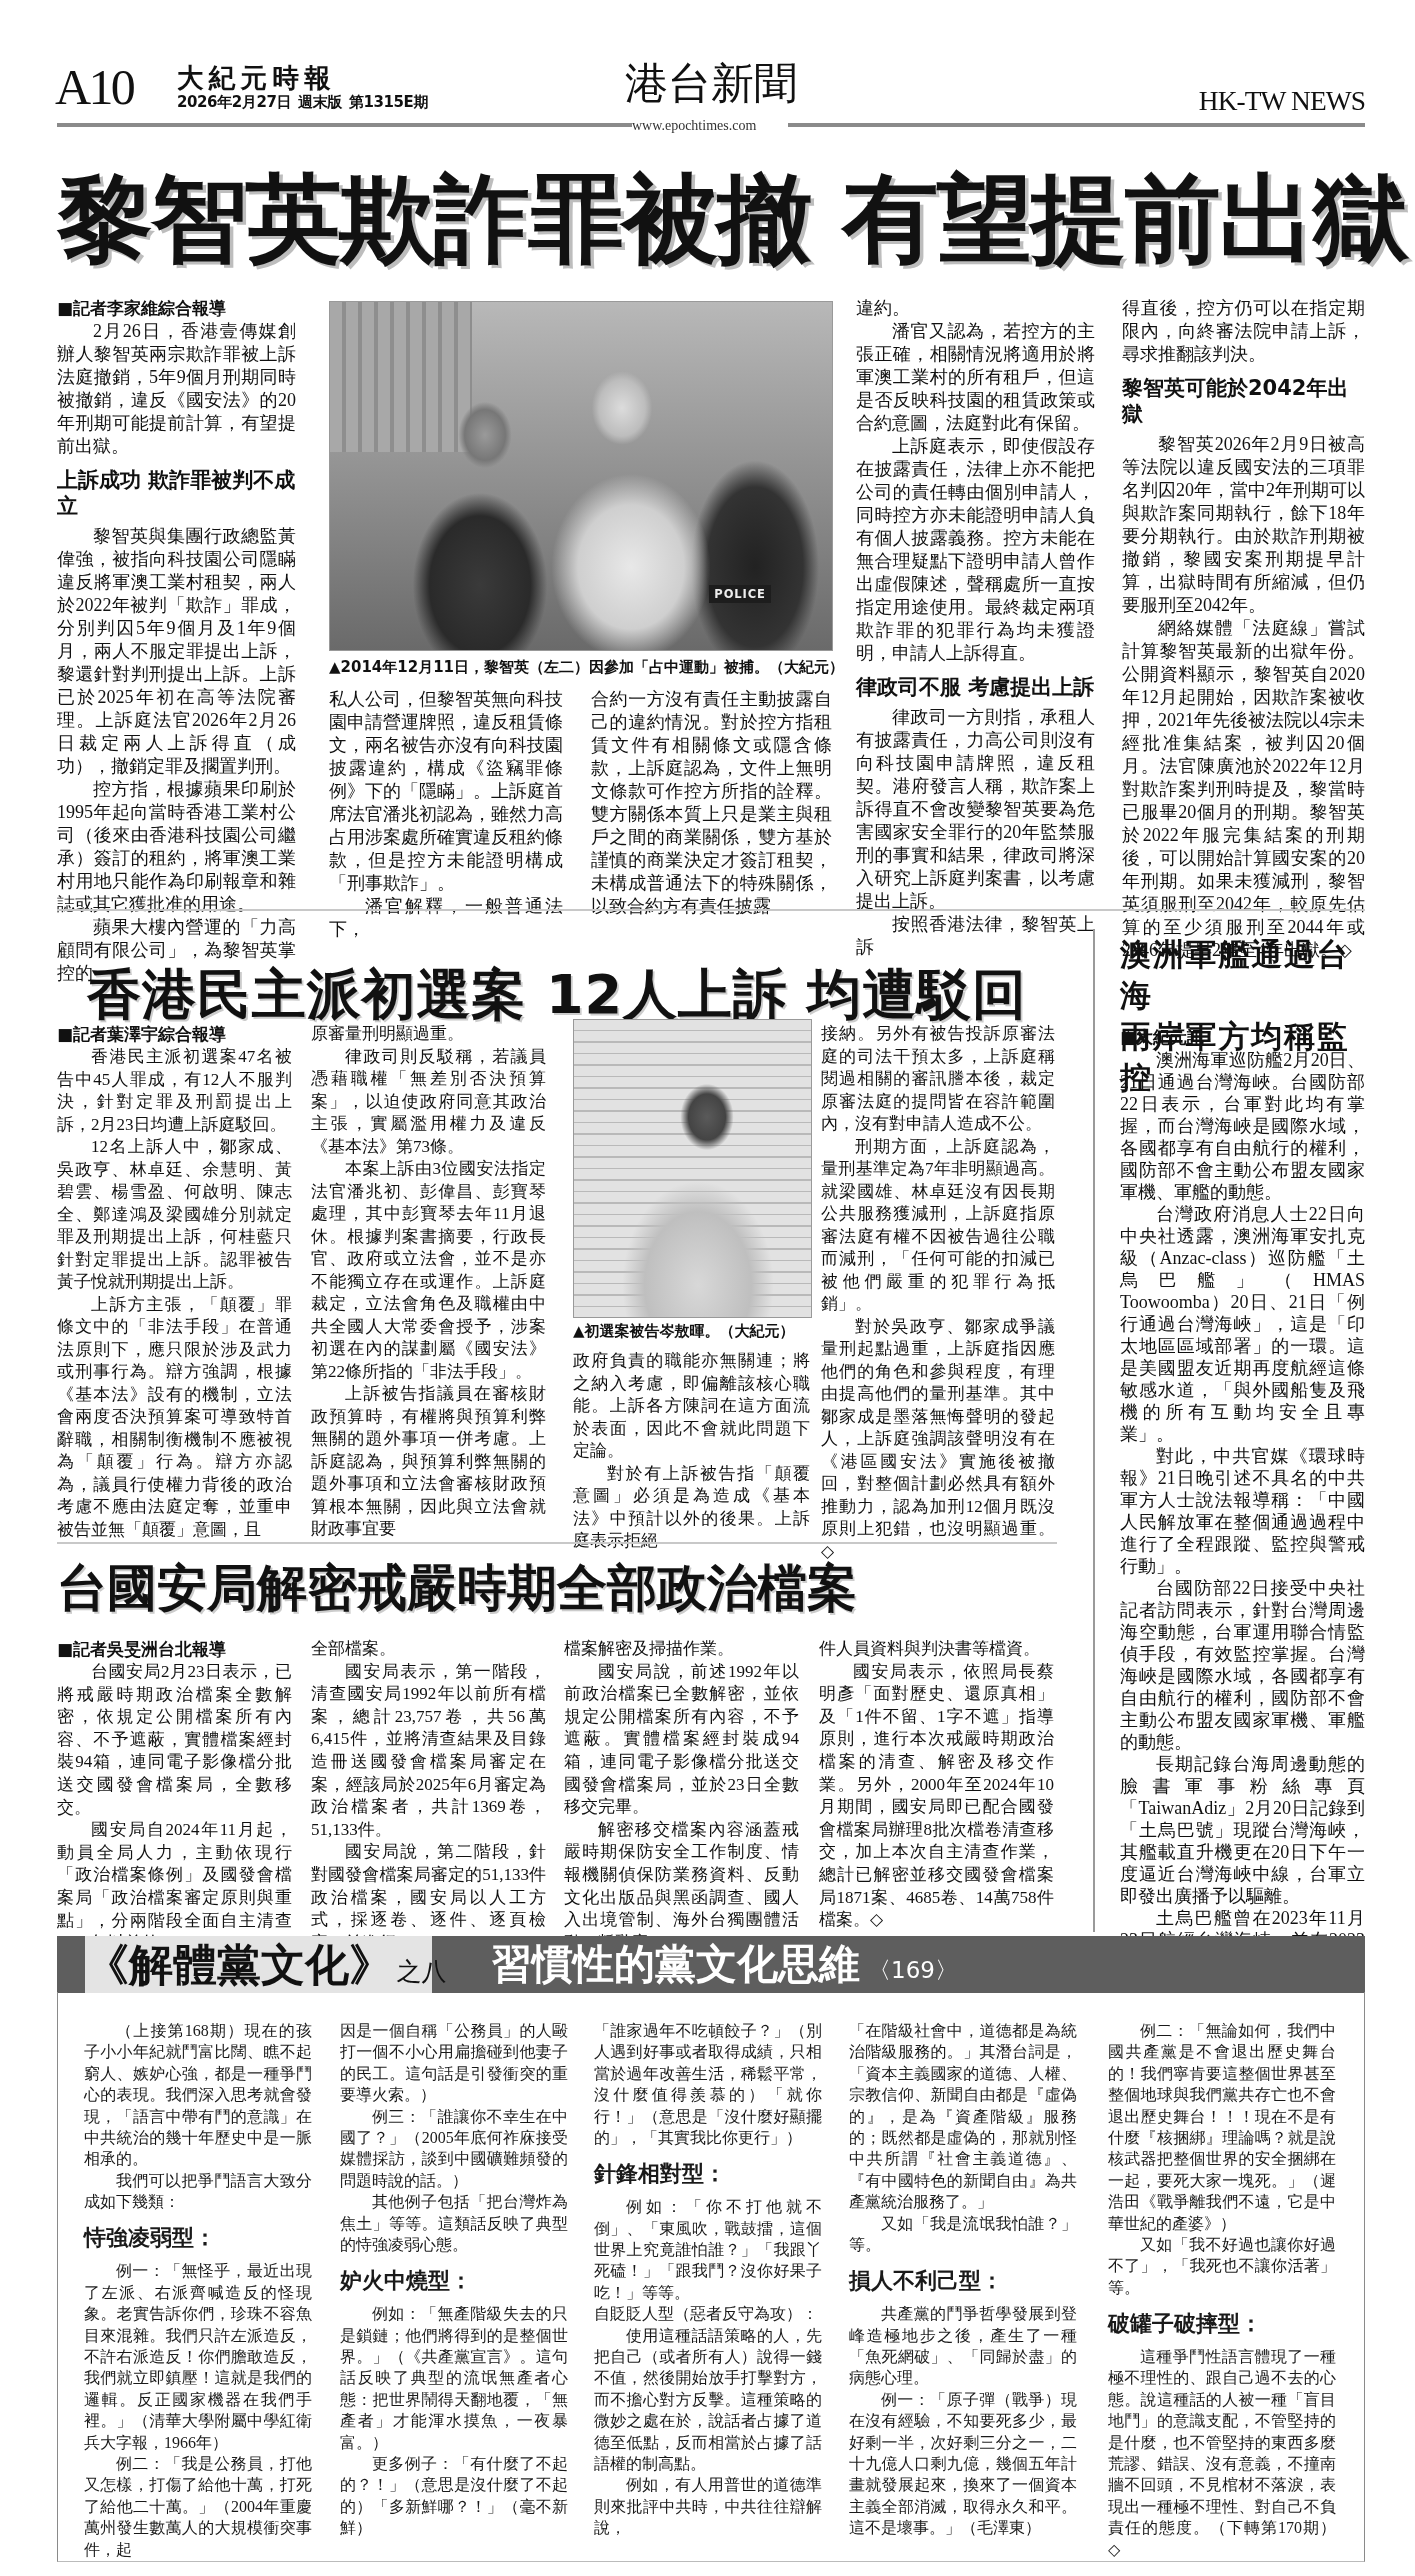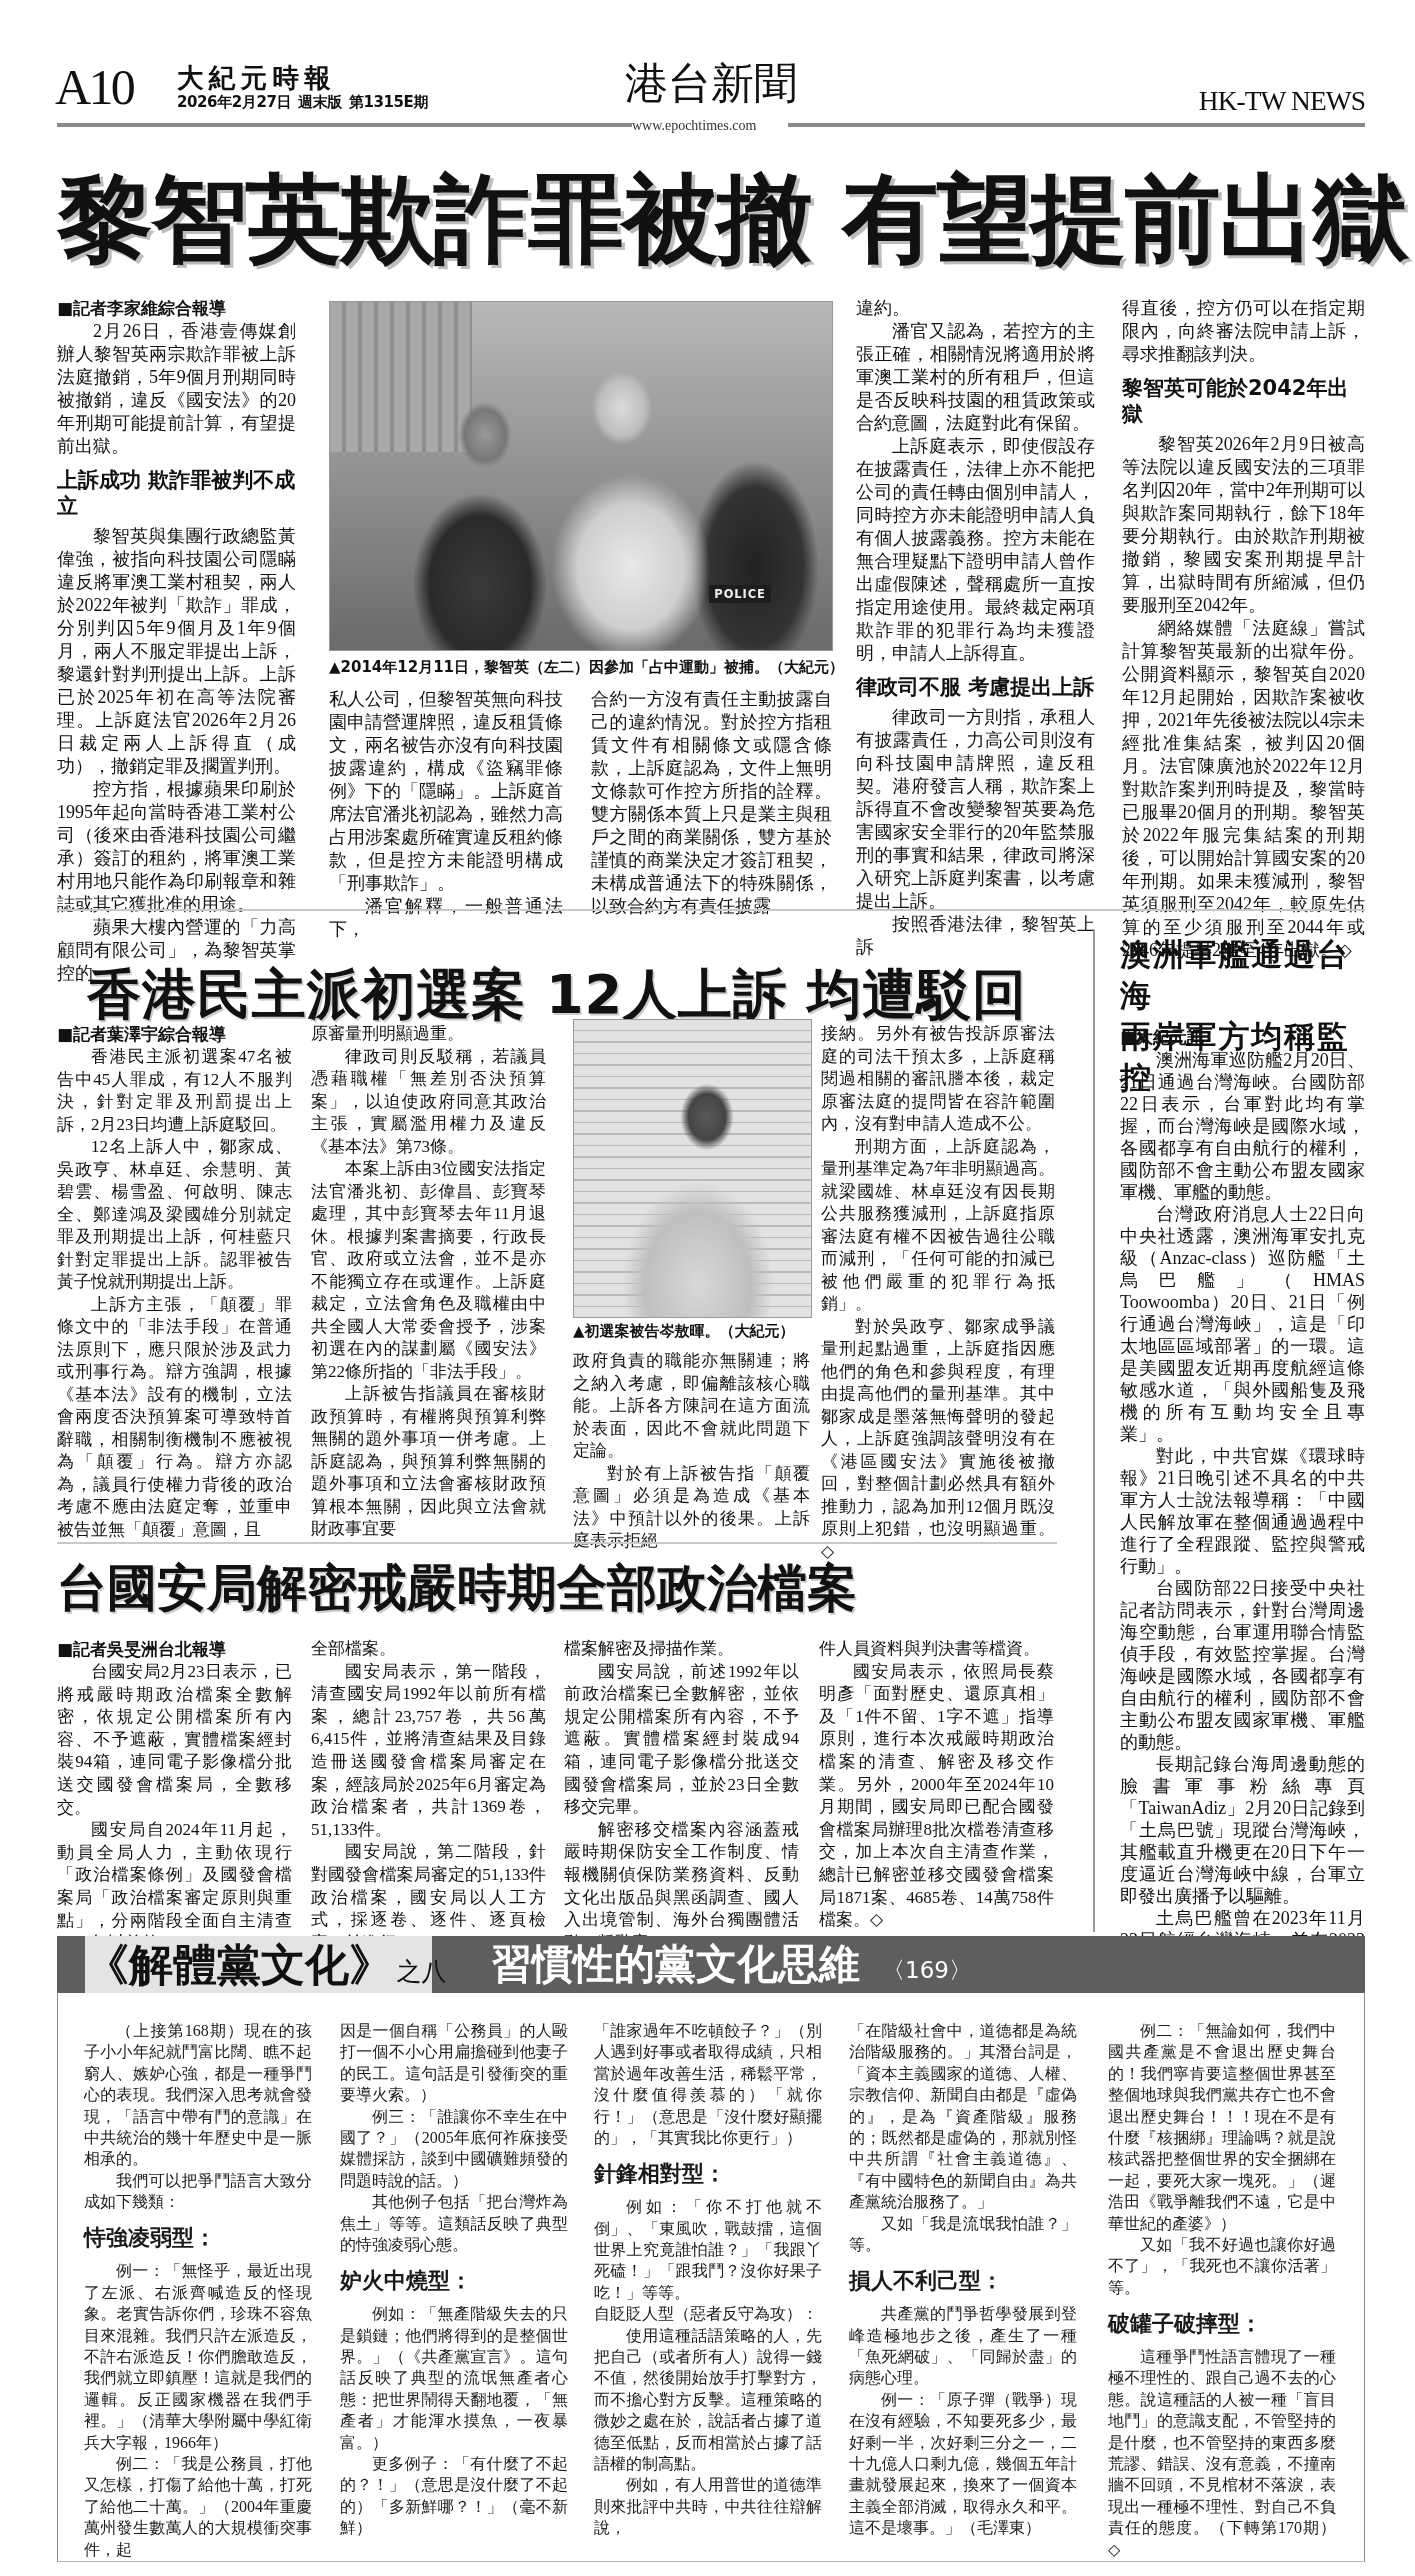--- a/index.html
+++ b/index.html
@@ -61,21 +61,21 @@
 
   
   .sep{background:#c8c8c8;height:1.8px}
   .vline{background:#9a9a9a;width:1.8px}
 
   
   .band{left:57px;top:1936px;width:1308px;height:57px;background:#5e5e5e}
   .band-light{left:28px;top:0;width:347px;height:57px;background:#e4e4e4;text-align:center;font-weight:bold;font-size:44px;line-height:57px;color:#111;white-space:nowrap}
   .band-light .part{font-size:25px;font-weight:normal;margin-left:3.5px}
   .band-title{left:434px;top:0;height:57px;line-height:57px;color:#fff;font-weight:bold;font-size:41px;white-space:nowrap}
-  .band-title .issue{font-size:23px;font-weight:normal;margin-left:22px}
+  .band-title .issue{font-size:23px;font-weight:normal;margin-left:8px}
   .box5{left:57px;top:1992px;width:1308px;height:570px;box-sizing:border-box;border-left:1.8px solid #8a8a8a;border-right:0.9px solid #8a8a8a;border-bottom:1.8px solid #bbb}
 </style>
 </head>
 <body>
 
 <div class="page">
 
   <div class="abs page-num">A10</div>
   <div class="abs logo">大紀元時報</div>
   <div class="abs dateline sans">

